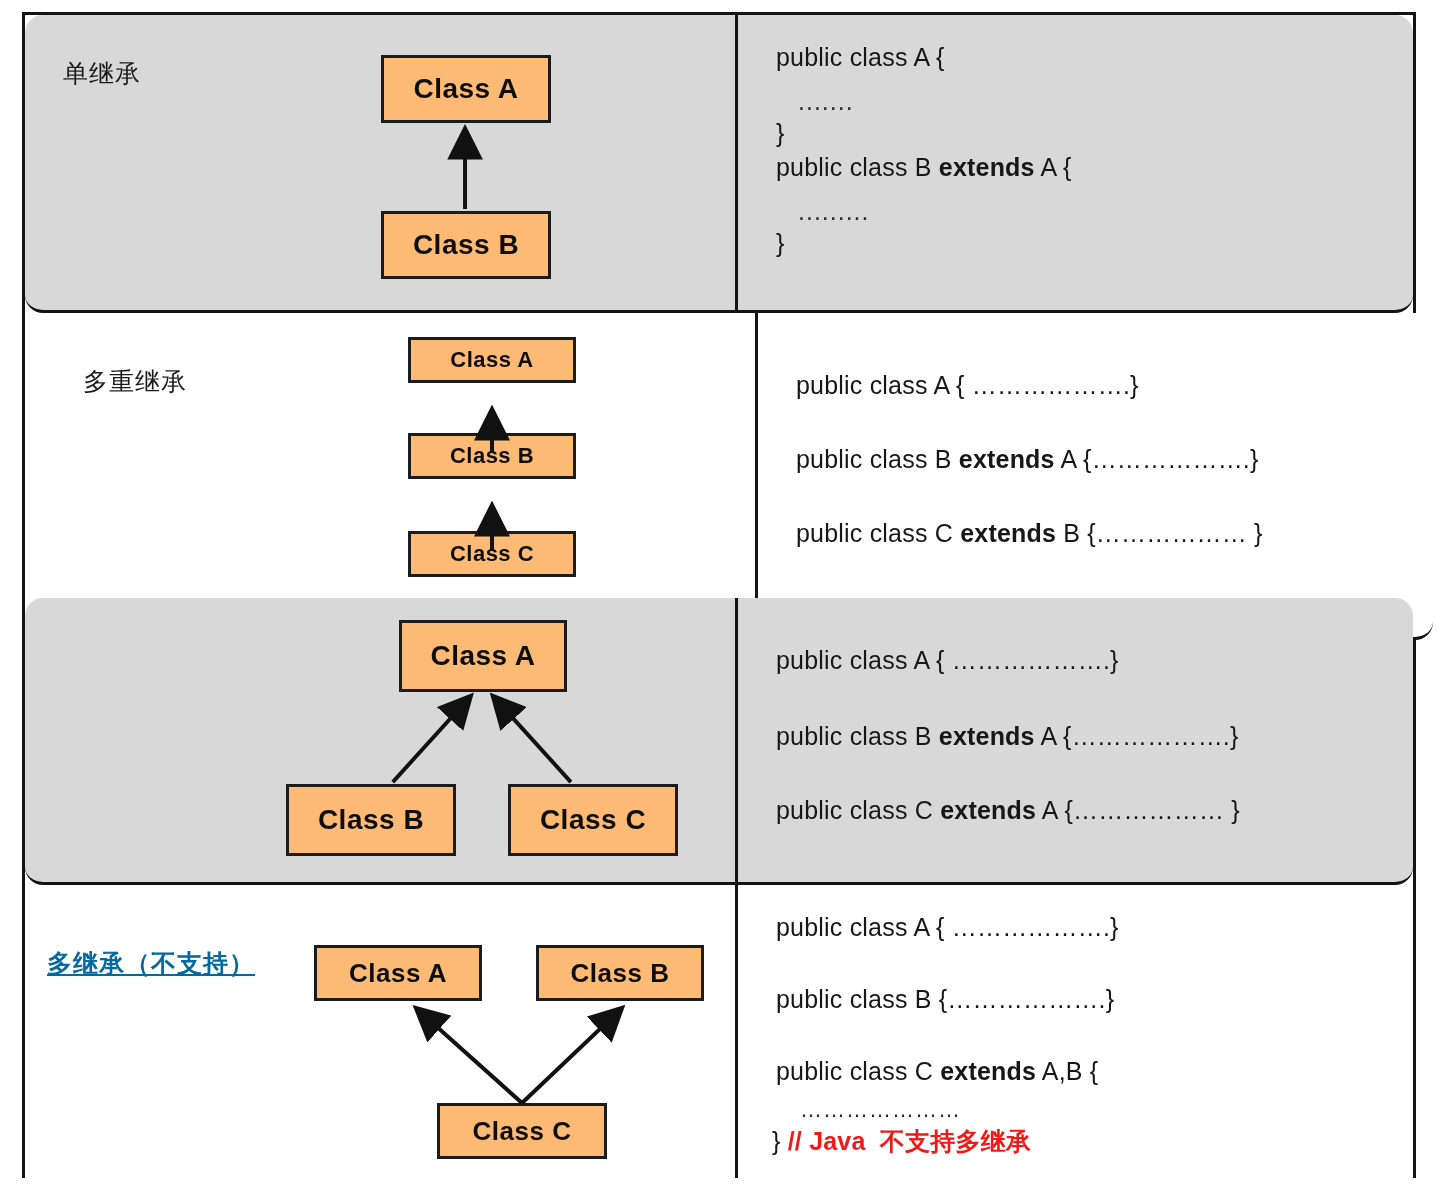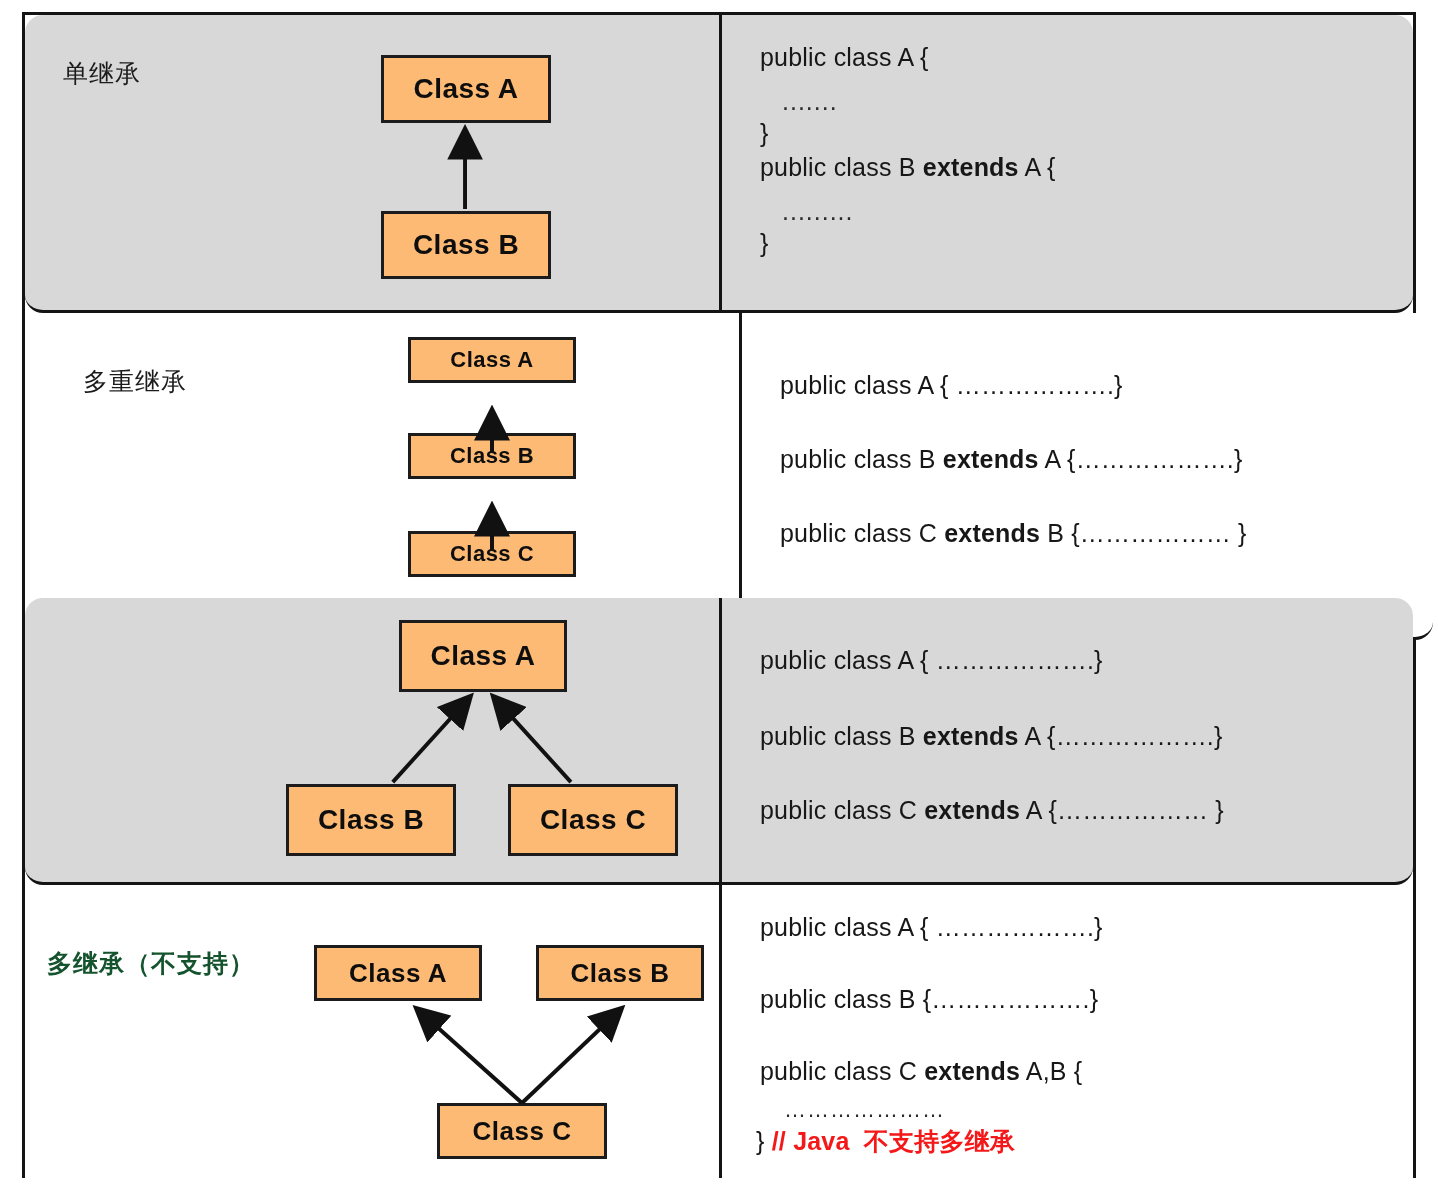--- a/index.html
+++ b/index.html
@@ -46,21 +46,21 @@
   .cell-left {
     position: absolute;
     left: 0;
     top: 0;
     width: 691px;
     height: 100%;
     box-sizing: border-box;
   }
   .cell-right {
     position: absolute;
-    left: 694px;
+    left: 710px;
     top: 0;
     right: 0;
     height: 100%;
     border-left: 3px solid #141414;
     box-sizing: border-box;
   }
 
   
   #row1 { top: 0px;   height: 298px; }
   #row2 { top: 298px; height: 327px; margin-left: 20px; }
@@ -70,22 +70,23 @@
   
   .cat-label {
     position: absolute;
     font-size: 25px;
     font-weight: 500;
     color: #1b1b1b;
     letter-spacing: 1px;
     white-space: nowrap;
   }
   .cat-label.red {
-    color: #14532d;
+    color: #0369a1;
     font-weight: 700;
+    text-decoration: underline;
   }
 
   
   .cbox {
     position: absolute;
     box-sizing: border-box;
     border: 3px solid #1c1c1c;
     background: #fdba74;
     display: flex;
     align-items: center;

